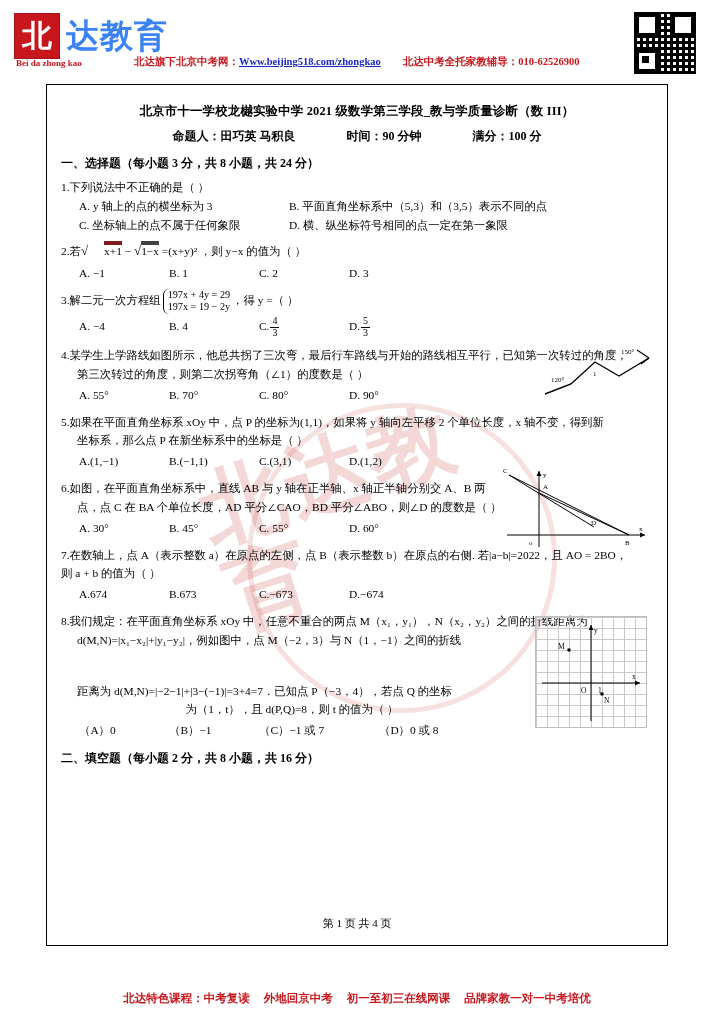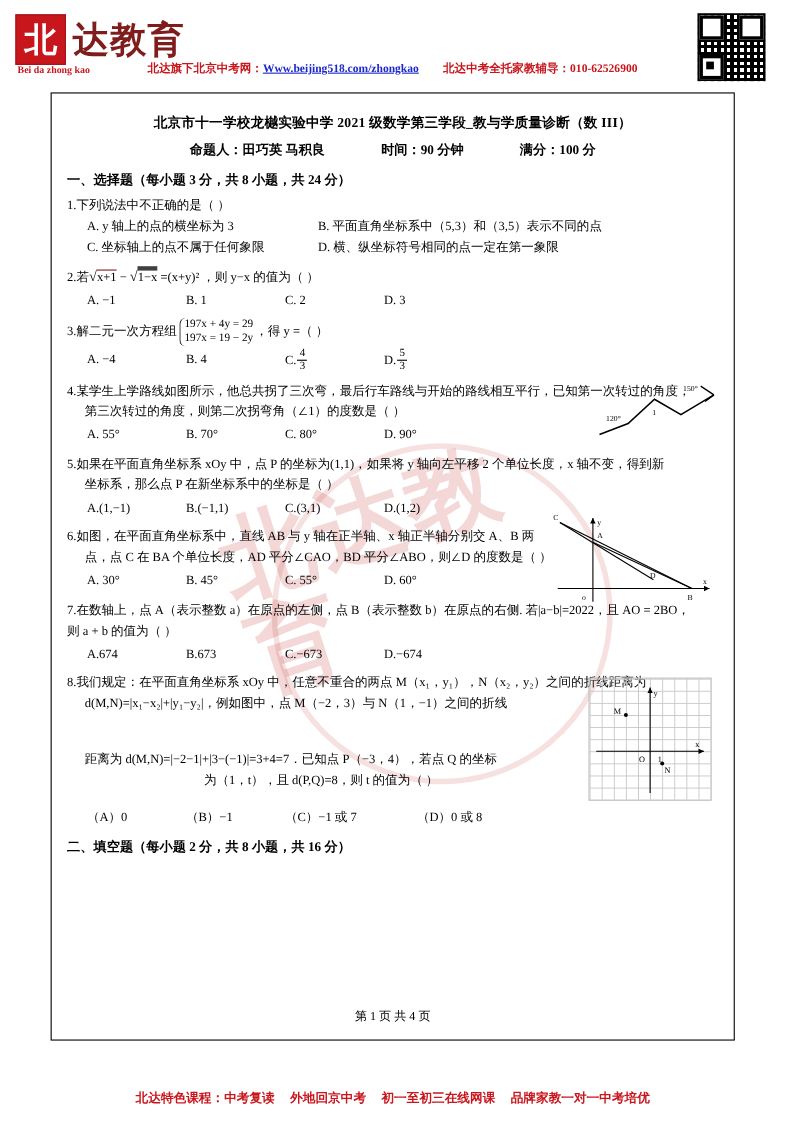--- a/index.html
+++ b/index.html
@@ -33,21 +33,21 @@
     width:44px;height:44px;
     background:#c8161d;
     color:#fff;
     font-family:"DejaVu Serif", serif;
     font-size:30px;font-weight:bold;
     display:flex;align-items:center;justify-content:center;
     border:1px solid #a3121a;
   }
   .logo-text{
     margin-left:6px;
-    color:#7f1d1d;
+    color:#3b82f6;
     font-family:"DejaVu Serif", serif;
     font-size:33px;font-weight:bold;
     letter-spacing:1px;
     line-height:44px;
   }
   .logo-pinyin{
     position:absolute;left:16px;top:58px;
     font-size:9px;color:#c8161d;font-weight:bold;
     font-family:"Liberation Serif", serif;
   }
@@ -236,21 +236,21 @@
       <span>1.</span><span>下列说法中不正确的是（    ）</span>
       <span class="opts">
         <span class="opt w200">A. y 轴上的点的横坐标为 3</span><span class="opt">B. 平面直角坐标系中（5,3）和（3,5）表示不同的点</span>
       </span>
       <span class="opts">
         <span class="opt w200">C. 坐标轴上的点不属于任何象限</span><span class="opt">D. 横、纵坐标符号相同的点一定在第一象限</span>
       </span>
     </div>
 
     <div class="q" style="margin-top:6px;">
-      <span>2.</span><span>若</span><span class="radsym">√</span><span style="border-top:1px solid #7f1d1d;">x+1</span> − <span class="radsym">√</span><span style="border-top:4px solid #404040;">1−x</span> <span>=(x+y)² ，则 y−x 的值为（    ）</span>
+      <span>2.</span><span>若</span><span class="radsym">√</span><span style="border-top:4px solid #7f1d1d;margin-left:16px;">x+1</span> − <span class="radsym">√</span><span style="border-top:4px solid #404040;">1−x</span> <span>=(x+y)² ，则 y−x 的值为（    ）</span>
       <span class="opts" style="margin-top:2px;">
         <span class="opt w90">A. −1</span><span class="opt w90">B. 1</span><span class="opt w90">C. 2</span><span class="opt">D. 3</span>
       </span>
     </div>
 
     <div class="q" style="margin-top:6px;">
       <span>3.</span><span>解二元一次方程组</span><span class="brace"><div>197x + 4y = 29</div><div>197x = 19 − 2y</div></span><span>，得 y =（     ）</span>
       <span class="opts" style="margin-top:2px;">
         <span class="opt w90">A. −4</span><span class="opt w90">B. 4</span><span class="opt w90">C.<span class="frac"><span class="num">4</span><span class="den">3</span></span></span><span class="opt">D.<span class="frac"><span class="num">5</span><span class="den">3</span></span></span>
       </span>
@@ -314,21 +314,21 @@
       <span class="opts" style="margin-top:2px;">
         <span class="opt w90">A.674</span><span class="opt w90">B.673</span><span class="opt w90">C.−673</span><span class="opt">D.−674</span>
       </span>
     </div>
 
     <div class="q" style="margin-top:8px;position:relative;">
       <span>8.</span><span>我们规定：在平面直角坐标系 xOy 中，任意不重合的两点 M（x₁，y₁），N（x₂，y₂）之间的折线距离为</span>
       <span class="indent" style="display:block;width:430px;">d(M,N)=|x₁−x₂|+|y₁−y₂|，例如图中，点 M（−2，3）与 N（1，−1）之间的折线</span>
       <span class="indent" style="display:block;width:430px;margin-top:32px;">距离为 d(M,N)=|−2−1|+|3−(−1)|=3+4=7．已知点 P（−3，4），若点 Q 的坐标</span>
       <span class="indent" style="display:block;width:430px;text-align:center;">为（1，t），且 d(P,Q)=8，则 t 的值为（    ）</span>
-      <span class="opts" style="margin-top:14px;">
+      <span class="opts" style="margin-top:2px;">
         <span class="opt w90">（A）0</span><span class="opt w90">（B）−1</span><span class="opt w120">（C）−1 或 7</span><span class="opt">（D）0 或 8</span>
       </span>
       <div class="fig gridfig" style="right:6px;top:4px;width:110px;height:110px;background-size:11px 11px;border:1px solid #bdbdbd;">
         <svg width="110" height="110" viewBox="0 0 110 110">
           <line x1="6" y1="66" x2="104" y2="66" stroke="#000" stroke-width="1"></line>
           <polygon points="104,66 99,63.6 99,68.4" fill="#000"></polygon>
           <line x1="55" y1="104" x2="55" y2="8" stroke="#000" stroke-width="1"></line>
           <polygon points="55,8 52.6,13 57.4,13" fill="#000"></polygon>
           <circle cx="33" cy="33" r="1.8" fill="#000"></circle>
           <circle cx="66" cy="77" r="1.8" fill="#000"></circle>

